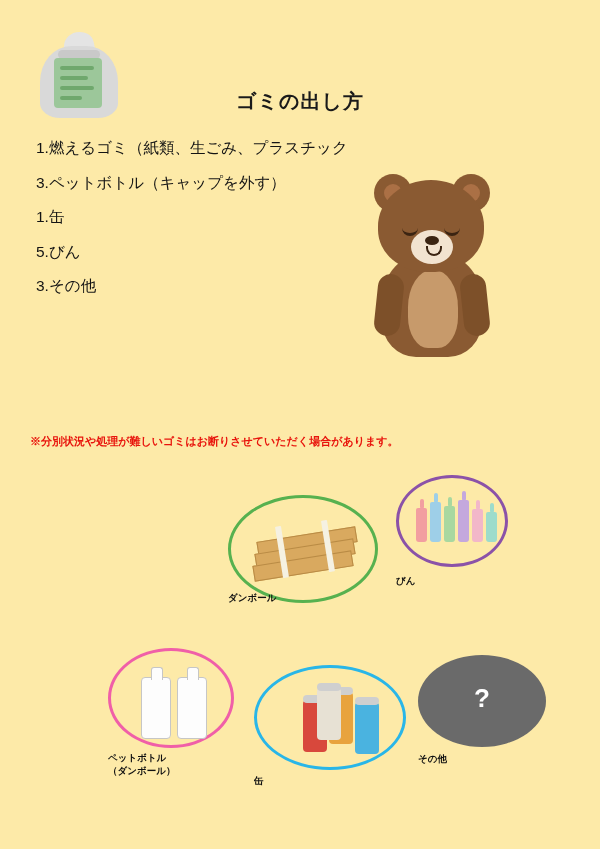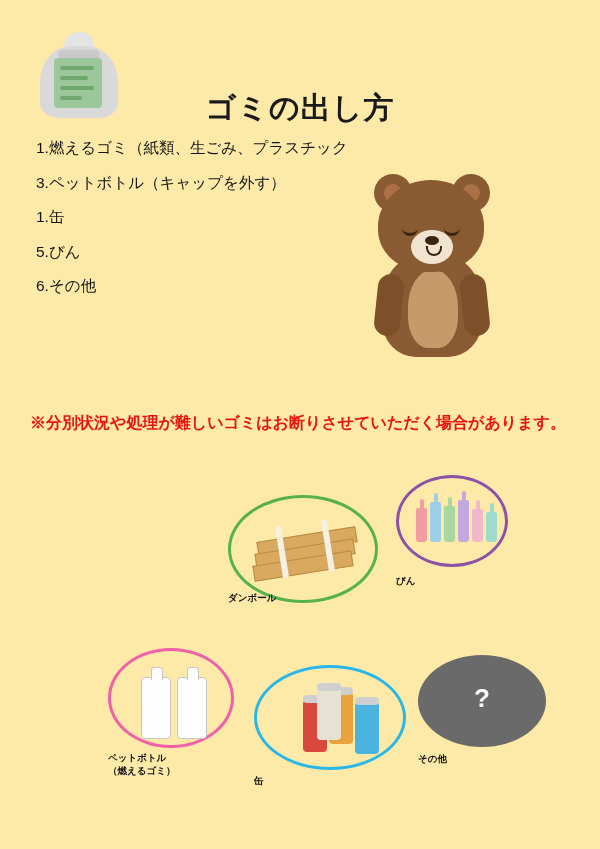--- a/index.html
+++ b/index.html
@@ -82,21 +82,21 @@
     border-radius: 2px;
   }
 
   
   .title {
     position: absolute;
     left: 0;
     top: 70px;
     width: 100%;
     text-align: center;
-    font-size: 30px;
+    font-size: 20px;
     font-weight: bold;
     color: #1a1a1a;
     letter-spacing: 1px;
   }
 
   
   .body-list {
     position: absolute;
     left: 18px;
     top: 122px;
@@ -115,23 +115,23 @@
     left: 12px;
     top: 353px;
     font-size: 15.5px;
     font-weight: bold;
     color: #141414;
     white-space: nowrap;
   }
   .warning {
     position: absolute;
     left: 12px;
-    top: 390px;
+    top: 413px;
     width: 560px;
-    font-size: 16px;
+    font-size: 11px;
     font-weight: bold;
     color: #e8140c;
     line-height: 1.85;
   }
 
   
   .bear {
     position: absolute;
     left: 348px;
     top: 150px;
@@ -433,21 +433,21 @@
           <div class="bear-mouth"></div>
         </div>
       </div>
     </div>
 
     <div class="body-list">
       <div class="body-line">1.燃えるゴミ（紙類、生ごみ、プラスチック</div>
       <div class="body-line">3.ペットボトル（キャップを外す）</div>
       <div class="body-line">1.缶</div>
       <div class="body-line">5.びん</div>
-      <div class="body-line">6.その他</div>
+      <div class="body-line">3.その他</div>
     </div>
 
     <div class="warning">※分別状況や処理が難しいゴミはお断りさせていただく場合があります。</div>
 
     <div class="cats">
 
 
       <div class="cat cat-cardboard">
         <div class="ellipse">
           <div class="box" style="left:26px;top:36px;width:98px;height:14px;transform:rotate(-9deg);"></div>
@@ -470,21 +470,21 @@
         </div>
         <div class="cat-label" style="top:100px;">びん</div>
       </div>
 
       <div class="cat cat-pet">
         <div class="ellipse">
           <div class="petb" style="left:30px;top:26px;"></div>
           <div class="petb" style="left:66px;top:26px;"></div>
         </div>
         <div class="cat-label" style="top:104px;">ペットボトル</div>
-        <div class="cat-label" style="top:117px;">（燃えるゴミ）</div>
+        <div class="cat-label" style="top:117px;">（ダンボール）</div>
       </div>
 
       <div class="cat cat-can">
         <div class="ellipse">
           <div class="can" style="left:46px;top:32px;background:#d8483c;">
               <div class="can-top"></div>
             </div>
           <div class="can" style="left:72px;top:24px;background:#e8a33d;">
               <div class="can-top"></div>
             </div>

